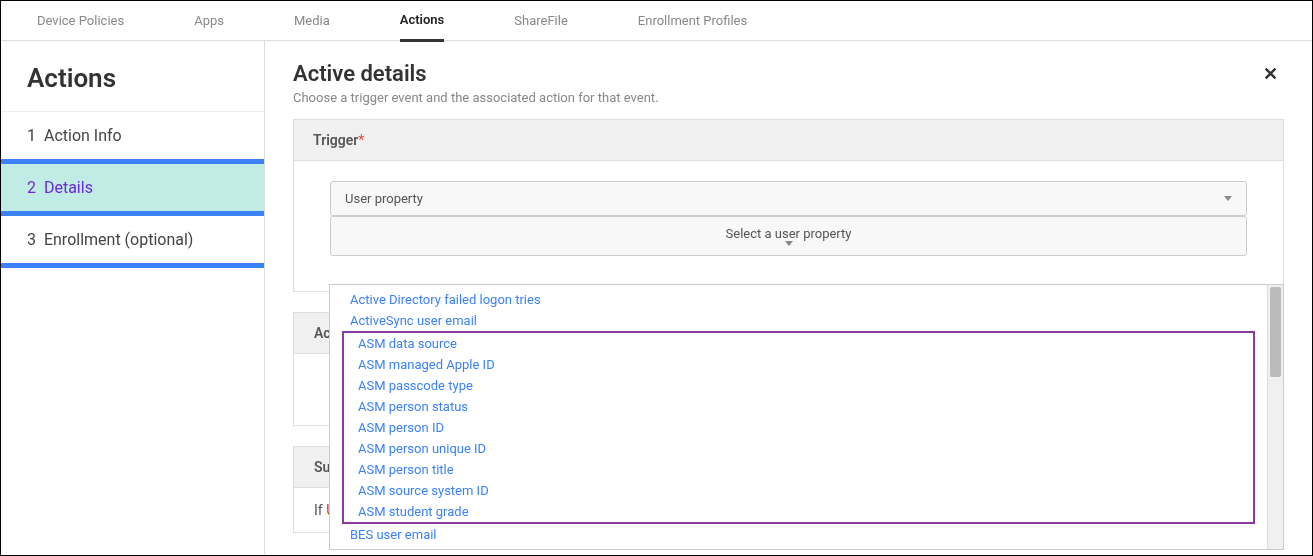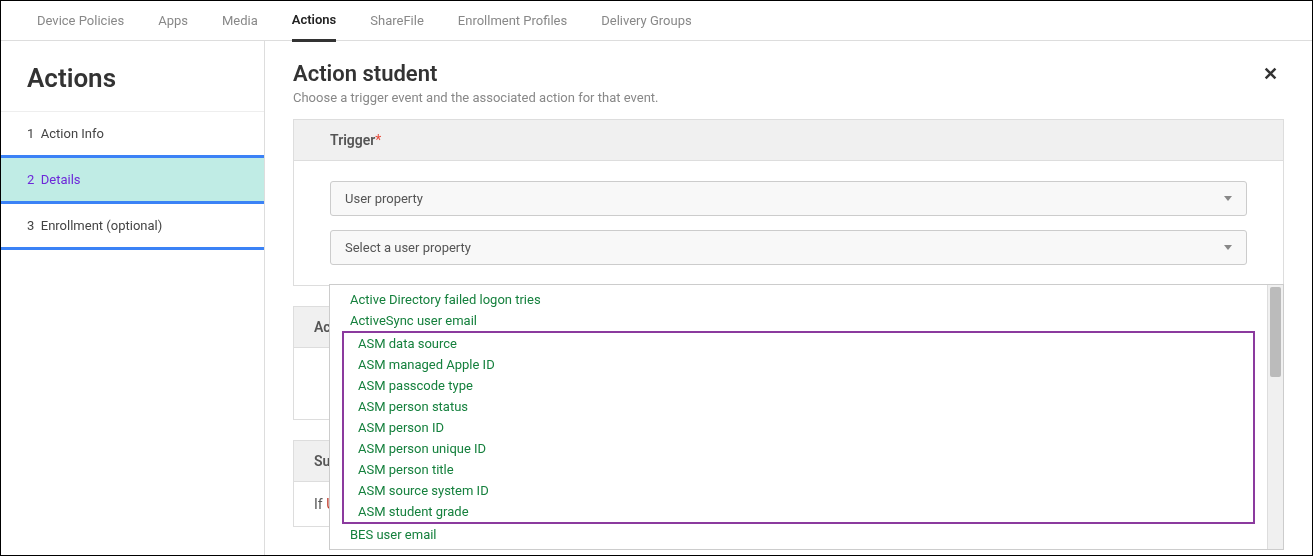--- a/index.html
+++ b/index.html
@@ -9,21 +9,21 @@
       color: #333;
       width: 1313px;
       height: 556px;
       overflow: hidden;
       border: 1px solid #000;
     }
     
     
     .top-tabs {
       display: flex;
-      gap: 34px;
+      gap: 70px;
       padding-left: 36px;
       height: 40px;
       align-items: center;
       border-bottom: 1px solid #ddd;
     }
     .top-tab {
       font-size: 13px;
       color: #888;
       cursor: pointer;
       padding: 12px 0;
@@ -50,23 +50,23 @@
     
     .sidebar-title {
       font-size: 26px;
       font-weight: 600;
       padding: 22px 26px 18px;
       border-bottom: 1px solid #eee;
     }
     
     .step {
       padding: 14px 26px;
-      font-size: 13px;
+      font-size: 16px;
       color: #444;
-      border-bottom: 3px solid #3b82f6;
+      border-bottom: 5px solid #3b82f6;
       cursor: pointer;
     }
     .step.active {
       background: #c0ece5;
       color: #6d28d9;
     }
     
     
     .content {
       flex: 1;
@@ -97,21 +97,21 @@
       font-size: 18px;
       font-weight: bold;
       cursor: pointer;
       padding: 2px 6px;
     }
     
     
     .panel-header {
       background: #f0f0f0;
       border: 1px solid #ddd;
-      padding: 12px 36px;
+      padding: 12px 19px;
       font-size: 14px;
       font-weight: 600;
       color: #555;
     }
     
     .panel-header .required { color: #e74c3c; font-weight: normal; }
     
     .panel-body {
       border: 1px solid #ddd;
       border-top: none;
@@ -126,23 +126,23 @@
       border: 1px solid #ccc;
       border-radius: 3px;
       background: #f8f8f8;
       padding: 9px 14px;
       font-size: 13px;
       color: #555;
       display: flex;
       justify-content: space-between;
       align-items: center;
       cursor: pointer;
-      margin-bottom: 14px;
-    }
-    .dropdown:last-child { margin-bottom: 0; }
+      margin-bottom: 0;
+    }
+    .dropdown:last-child { margin-bottom: 15px; flex-direction: column; }
     
     .caret {
       width: 0;
       height: 0;
       border-left: 4px solid transparent;
       border-right: 4px solid transparent;
       border-top: 5px solid #888;
     }
     
     
@@ -158,21 +158,21 @@
     }
     
     .dropdown-items {
       flex: 1;
       padding: 4px 0;
     }
     
     .dropdown-item {
       padding: 3px 20px;
       font-size: 13px;
-      color: #15803d;
+      color: #3b82f6;
       cursor: pointer;
     }
     
     .highlight-box {
       border: 2px solid #8b3a9e;
       margin: 0 12px;
       padding: 0 12px;
     }
     .highlight-box .dropdown-item { padding-left: 2px; }
     
@@ -215,41 +215,40 @@
 </head>
 <body>
 
 <div class="top-tabs">
   <div class="top-tab">Device Policies</div>
   <div class="top-tab">Apps</div>
   <div class="top-tab">Media</div>
   <div class="top-tab active">Actions</div>
   <div class="top-tab">ShareFile</div>
   <div class="top-tab">Enrollment Profiles</div>
-  <div class="top-tab">Delivery Groups</div>
 </div>
 
 <div class="main-layout">
   <div class="sidebar">
     <div class="sidebar-title">Actions</div>
     <div class="step">
       <span>1</span>&nbsp;&nbsp;<span>Action Info</span>
     </div>
     <div class="step active">
       <span>2</span>&nbsp;&nbsp;<span>Details</span>
     </div>
     <div class="step">
       <span>3</span>&nbsp;&nbsp;<span>Enrollment (optional)</span>
     </div>
   </div>
 
   <div class="content">
     <div class="content-header">
       <div>
-        <div class="content-title">Action student</div>
+        <div class="content-title">Active details</div>
         <div class="content-subtitle">Choose a trigger event and the associated action for that event.</div>
       </div>
       <div class="close-btn">✕</div>
     </div>
 
     <div class="panel-header">
       <span>Trigger</span><span class="required">*</span>
     </div>
     <div class="panel-body">
       <div class="dropdown">

